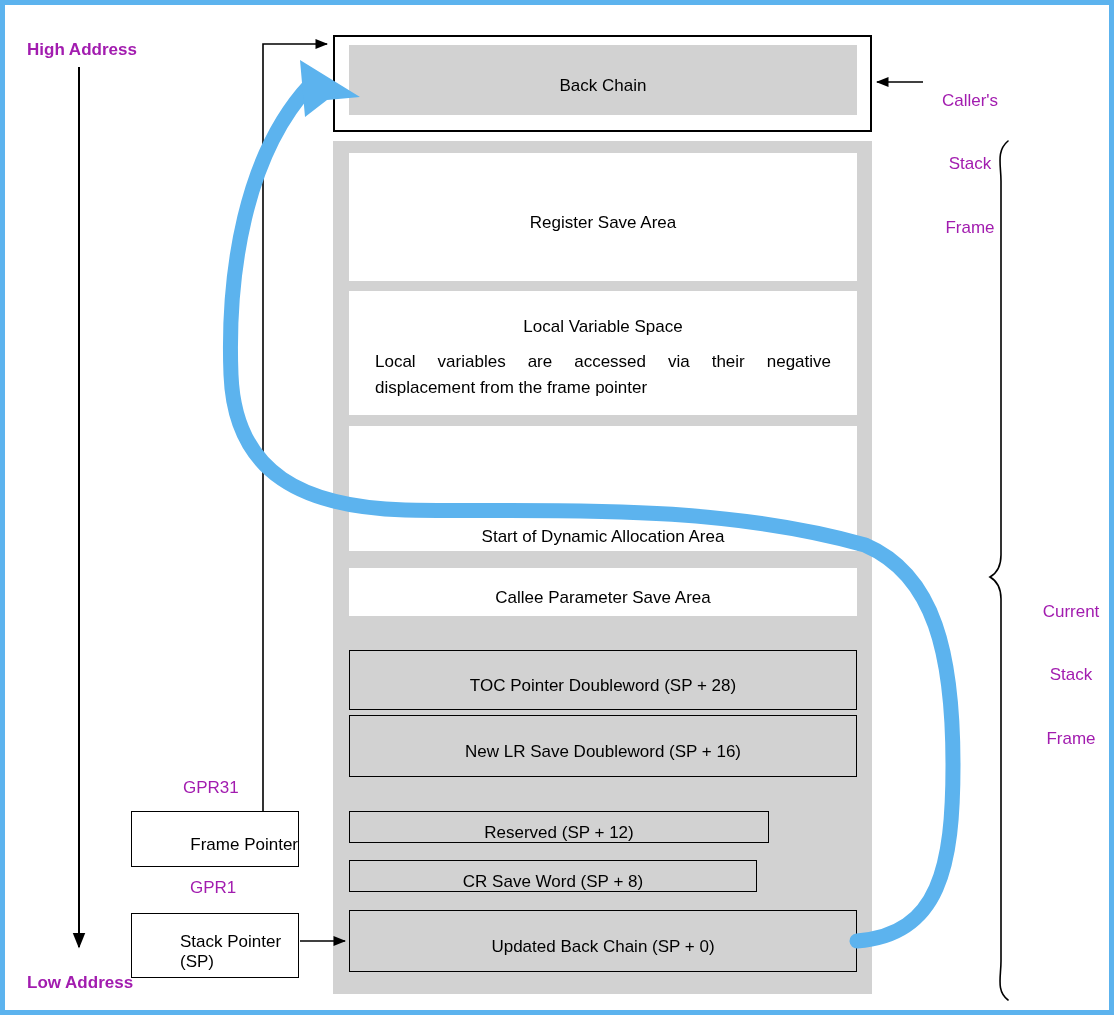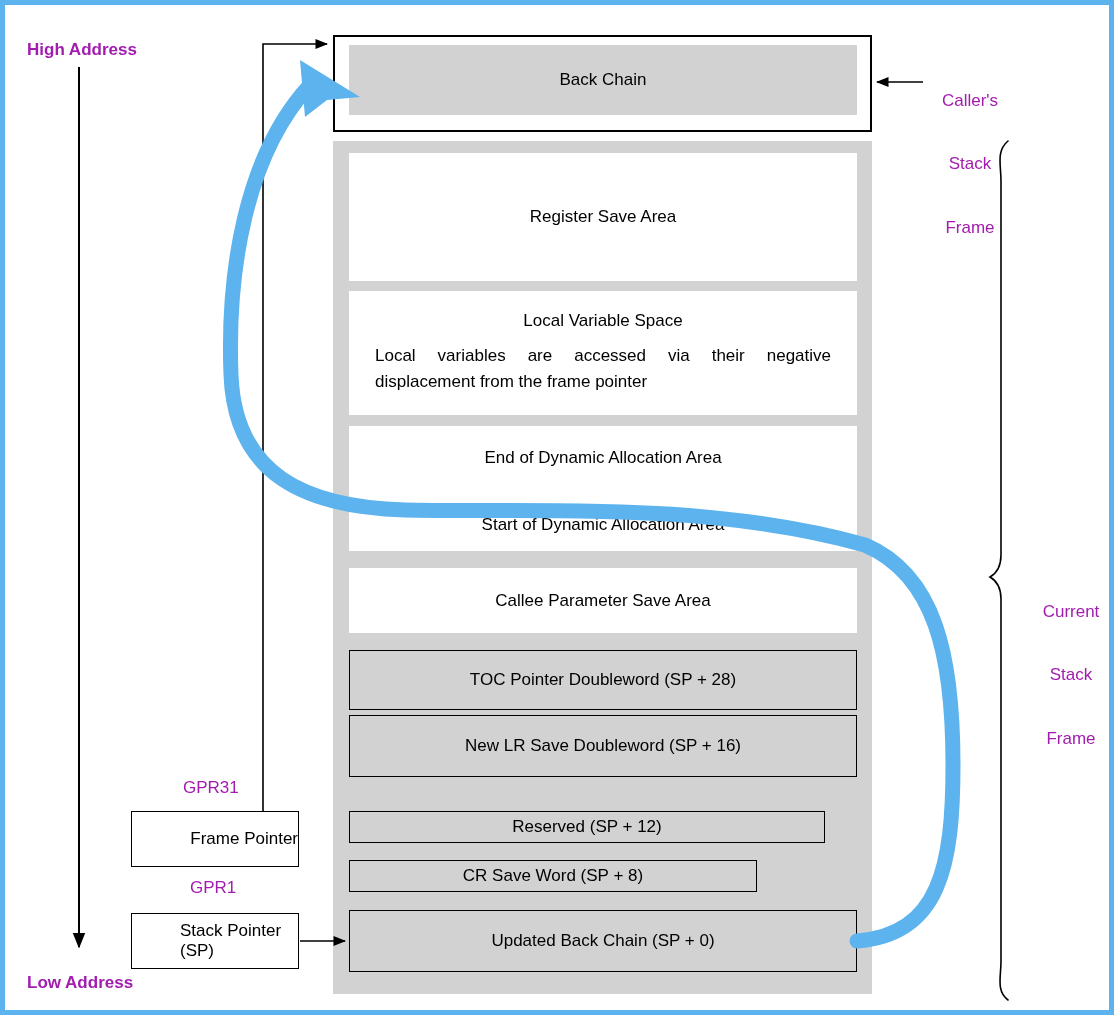--- a/index.html
+++ b/index.html
@@ -61,49 +61,49 @@
   .gray-cell {
     background: #d2d2d2;
     border: 1.5px solid #000000;
     box-sizing: border-box;
     display: flex; align-items: center; justify-content: center;
   }
 
   #cell-register   { left: 344px; top: 148px; width: 508px; height: 128px; }
   #cell-local      { left: 344px; top: 286px; width: 508px; height: 124px; }
   #cell-dynamic    { left: 344px; top: 421px; width: 508px; height: 125px; }
-  #cell-callee     { left: 344px; top: 563px; width: 508px; height: 65px; }
+  #cell-callee     { left: 344px; top: 563px; width: 508px; height: 48px; }
 
   #cell-toc        { left: 344px; top: 645px; width: 508px; height: 60px; }
   #cell-newlr      { left: 344px; top: 710px; width: 508px; height: 62px; }
-  #cell-reserved   { left: 344px; top: 806px; width: 476px; height: 32px; }
+  #cell-reserved   { left: 344px; top: 806px; width: 420px; height: 32px; }
   #cell-cr         { left: 344px; top: 855px; width: 408px; height: 32px; }
   #cell-updated    { left: 344px; top: 905px; width: 508px; height: 62px; }
 
-  .cell-title { font-size: 17px; color: #000; }
+  .cell-title { font-size: 17px; color: #000; margin-top: 12px; }
   .cell-para  {
     font-size: 17px; color: #000;
     width: 456px;
     text-align: justify;
     text-align-last: left;
     margin-top: 12px;
     line-height: 1.55;
   }
   #cell-dynamic .sub-top { position: absolute; top: 22px; }
   #cell-dynamic .sub-bot { position: absolute; top: 89px; }
   #cell-dynamic { position: absolute; }
 
   
   #frame-pointer-box {
     left: 126px; top: 806px; width: 168px; height: 56px;
     border: 1.5px solid #000; background: #fff; box-sizing: border-box;
     display: flex; align-items: center; justify-content: flex-end;
   }
   #stack-pointer-box {
-    left: 126px; top: 908px; width: 168px; height: 56px;
+    left: 126px; top: 908px; width: 168px; height: 65px;
     border: 1.5px solid #000; background: #fff; box-sizing: border-box;
     display: flex; align-items: center; justify-content: center; padding-left: 48px;
   }
   #gpr31-label { left: 178px; top: 772px; }
   #gpr1-label  { left: 185px; top: 872px; }
 
   #high-address { left: 22px; top: 34px; }
   #low-address  { left: 22px; top: 967px; }
 
   #callers-label { left: 920px; top: 42px; text-align: center; width: 90px; }
@@ -131,21 +131,20 @@
   <div class="abs white-cell" id="cell-local">
     <span class="cell-title">Local Variable Space</span>
     <div class="cell-para">Local variables are accessed via their negative displacement from the frame pointer</div>
   </div>
 
   <div class="abs white-cell" id="cell-register">
     <span class="cell-title">Register Save Area</span>
   </div>
 
   <div class="abs white-cell" id="cell-dynamic">
-    <span class="cell-title sub-top">End of Dynamic Allocation Area</span>
     <span class="cell-title sub-bot">Start of Dynamic Allocation Area</span>
   </div>
 
   <div class="abs white-cell" id="cell-callee">
     <span class="cell-title">Callee Parameter Save Area</span>
   </div>
 
   <div class="abs gray-cell" id="cell-toc">
     <span class="cell-title">TOC Pointer Doubleword (SP + 28)</span>
   </div>

